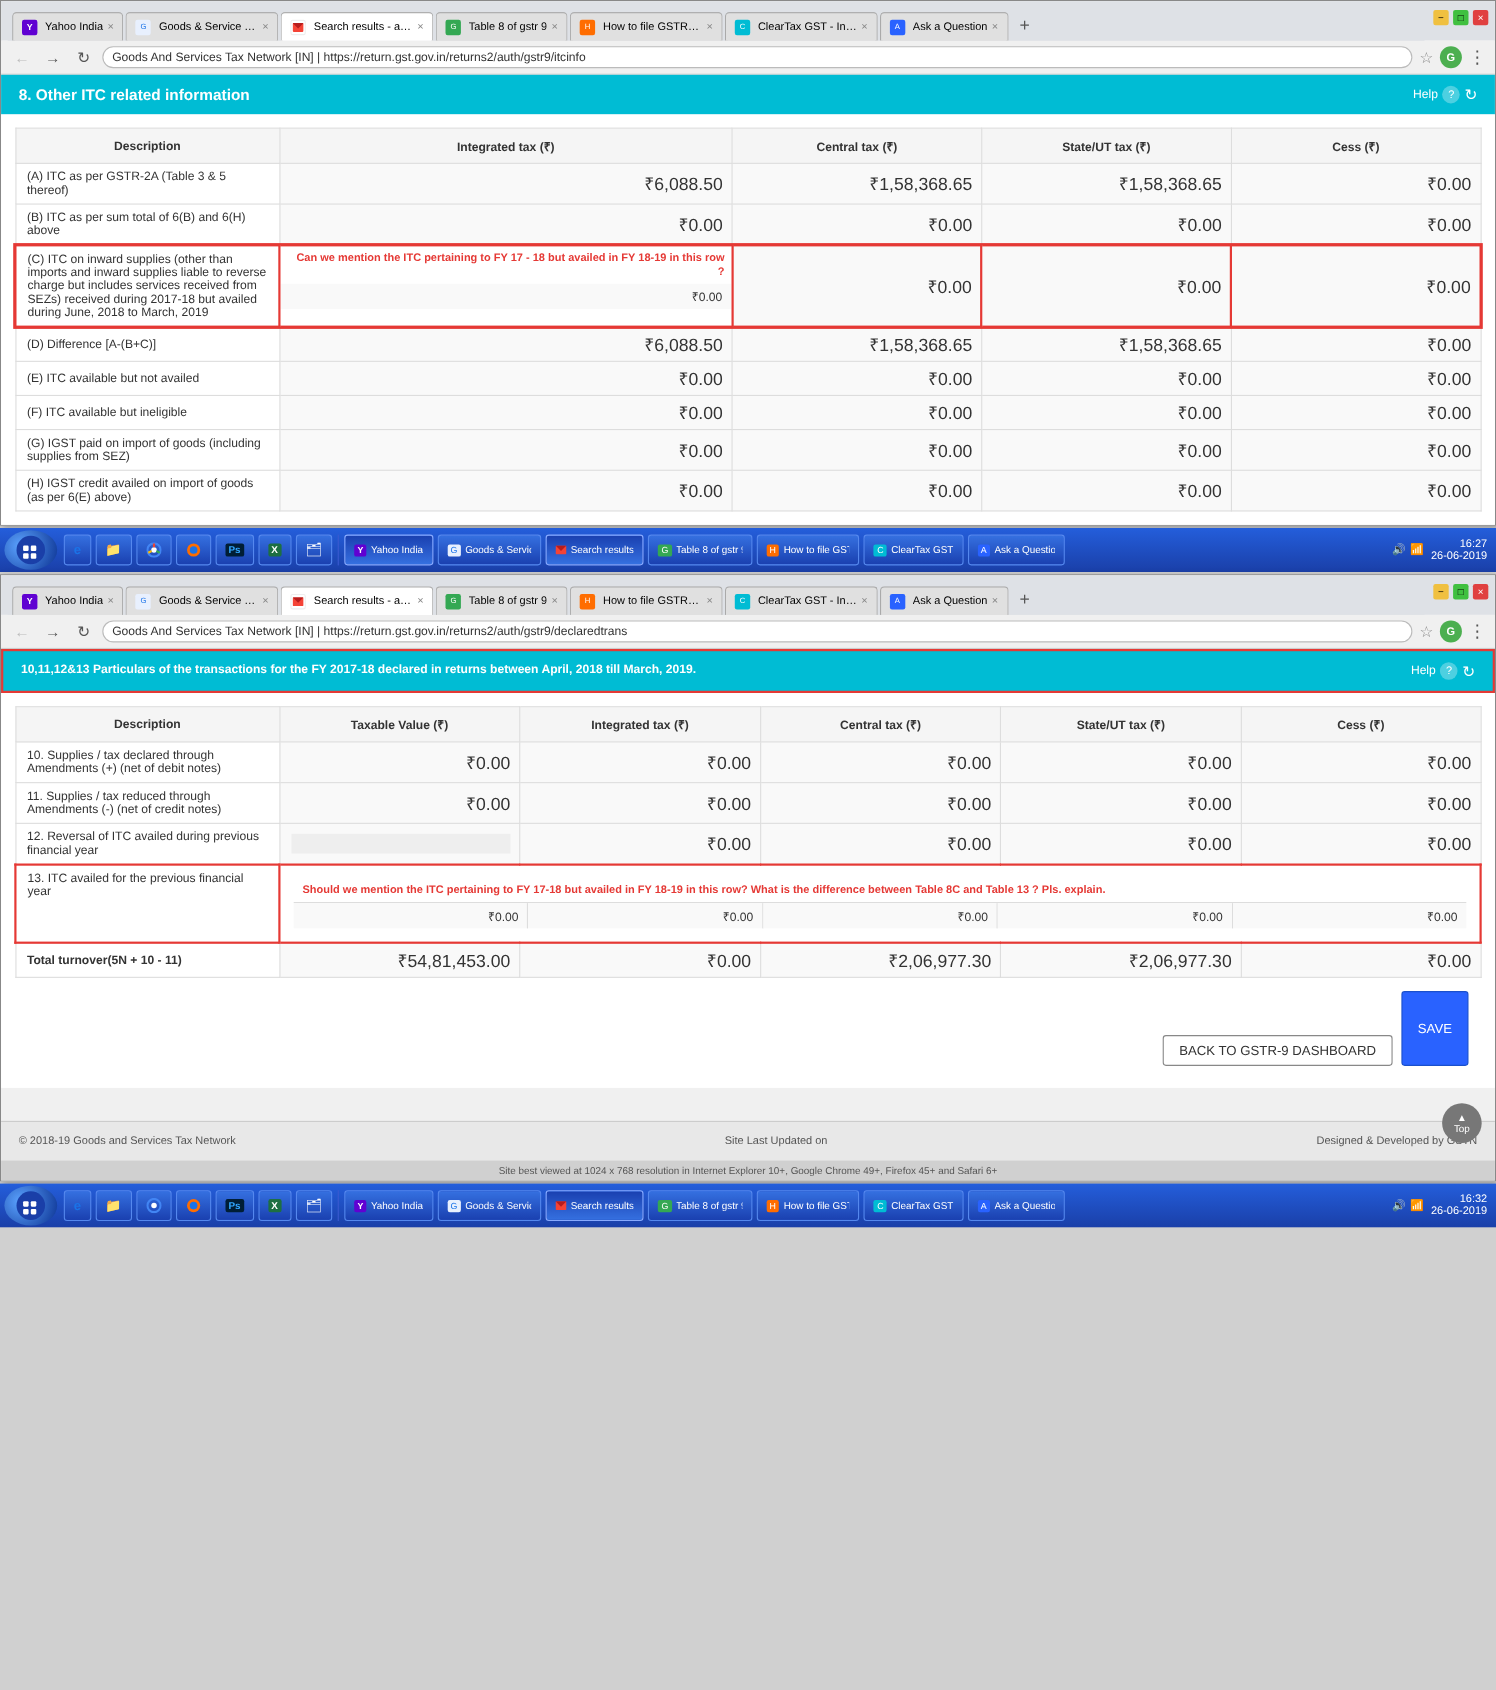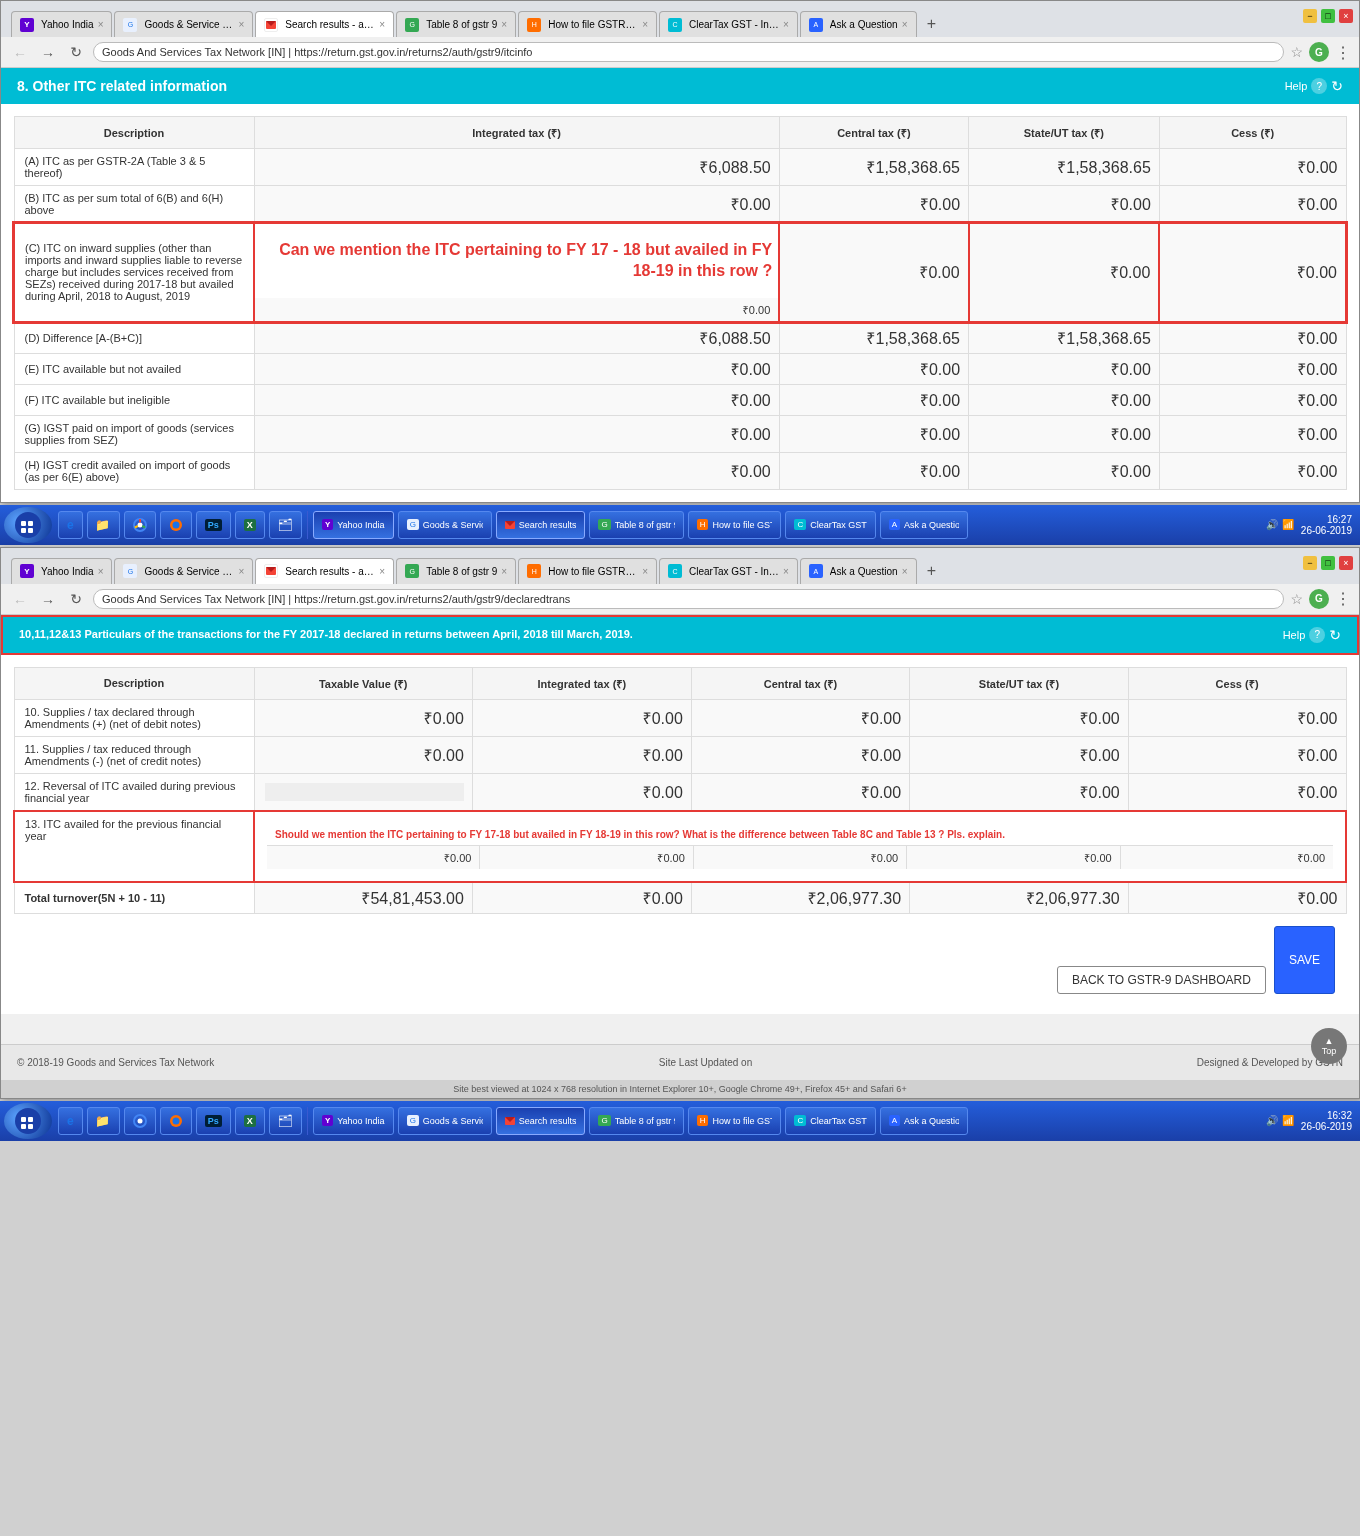--- a/index.html
+++ b/index.html
@@ -177,25 +177,25 @@
             <td class="desc-cell">(B) ITC as per sum total of 6(B) and 6(H) above</td>
             <td class="value-cell input-cell"><input type="text" value="₹0.00" style=""></td>
             <td class="value-cell input-cell"><input type="text" value="₹0.00" style=""></td>
             <td class="value-cell input-cell"><input type="text" value="₹0.00" style=""></td>
             <td class="value-cell input-cell"><input type="text" value="₹0.00" style=""></td>
           </tr>
 
           <tr style="outline: 2px solid #e53935;">
             <td class="desc-cell" style="border: 2px solid #e53935; padding: 0;">
               <div style="padding: 6px 10px;">
-                <div>(C) ITC on inward supplies (other than imports and inward supplies liable to reverse charge but includes services received from SEZs) received during 2017-18 but availed during April, 2018 to August, 2019</div>
+                <div>(C) ITC on inward supplies (other than imports and inward supplies liable to reverse charge but includes services received from SEZs) received during 2017-18 but availed during June, 2018 to March, 2019</div>
               </div>
             </td>
             <td class="value-cell" style="border: 2px solid #e53935; padding: 0; vertical-align: top;">
-              <div class="highlight-text" style="padding: 16px 6px; font-size: 16px; line-height:1.3;">Can we mention the ITC pertaining to FY 17 - 18 but availed in FY 18-19  in this row  ?</div>
+              <div class="highlight-text" style="padding: 4px 6px; font-size: 10px; line-height:1.3;">Can we mention the ITC pertaining to FY 17 - 18 but availed in FY 18-19  in this row  ?</div>
               <div style="background:#f9f9f9; text-align:right; padding: 4px 8px;">₹0.00</div>
             </td>
             <td class="value-cell input-cell" style="border: 2px solid #e53935;"><input type="text" value="₹0.00" style=""></td>
             <td class="value-cell input-cell" style="border: 2px solid #e53935;"><input type="text" value="₹0.00" style=""></td>
             <td class="value-cell input-cell" style="border: 2px solid #e53935;"><input type="text" value="₹0.00" style=""></td>
           </tr>
 
           <tr>
             <td class="desc-cell">(D) Difference [A-(B+C)]</td>
             <td class="value-cell input-cell"><input type="text" value="₹6,088.50" style=""></td>
@@ -214,21 +214,21 @@
 
           <tr>
             <td class="desc-cell">(F) ITC available but ineligible</td>
             <td class="value-cell input-cell"><input type="text" value="₹0.00" style=""></td>
             <td class="value-cell input-cell"><input type="text" value="₹0.00" style=""></td>
             <td class="value-cell input-cell"><input type="text" value="₹0.00" style=""></td>
             <td class="value-cell input-cell"><input type="text" value="₹0.00" style=""></td>
           </tr>
 
           <tr>
-            <td class="desc-cell">(G) IGST paid on import of goods (services supplies from SEZ)</td>
+            <td class="desc-cell">(G) IGST paid on import of goods (including supplies from SEZ)</td>
             <td class="value-cell input-cell"><input type="text" value="₹0.00" style=""></td>
             <td class="value-cell input-cell"><input type="text" value="₹0.00" style=""></td>
             <td class="value-cell input-cell"><input type="text" value="₹0.00" style=""></td>
             <td class="value-cell input-cell"><input type="text" value="₹0.00" style=""></td>
           </tr>
 
           <tr>
             <td class="desc-cell">(H) IGST credit availed on import of goods (as per 6(E) above)</td>
             <td class="value-cell input-cell"><input type="text" value="₹0.00" style=""></td>
             <td class="value-cell input-cell"><input type="text" value="₹0.00" style=""></td>

